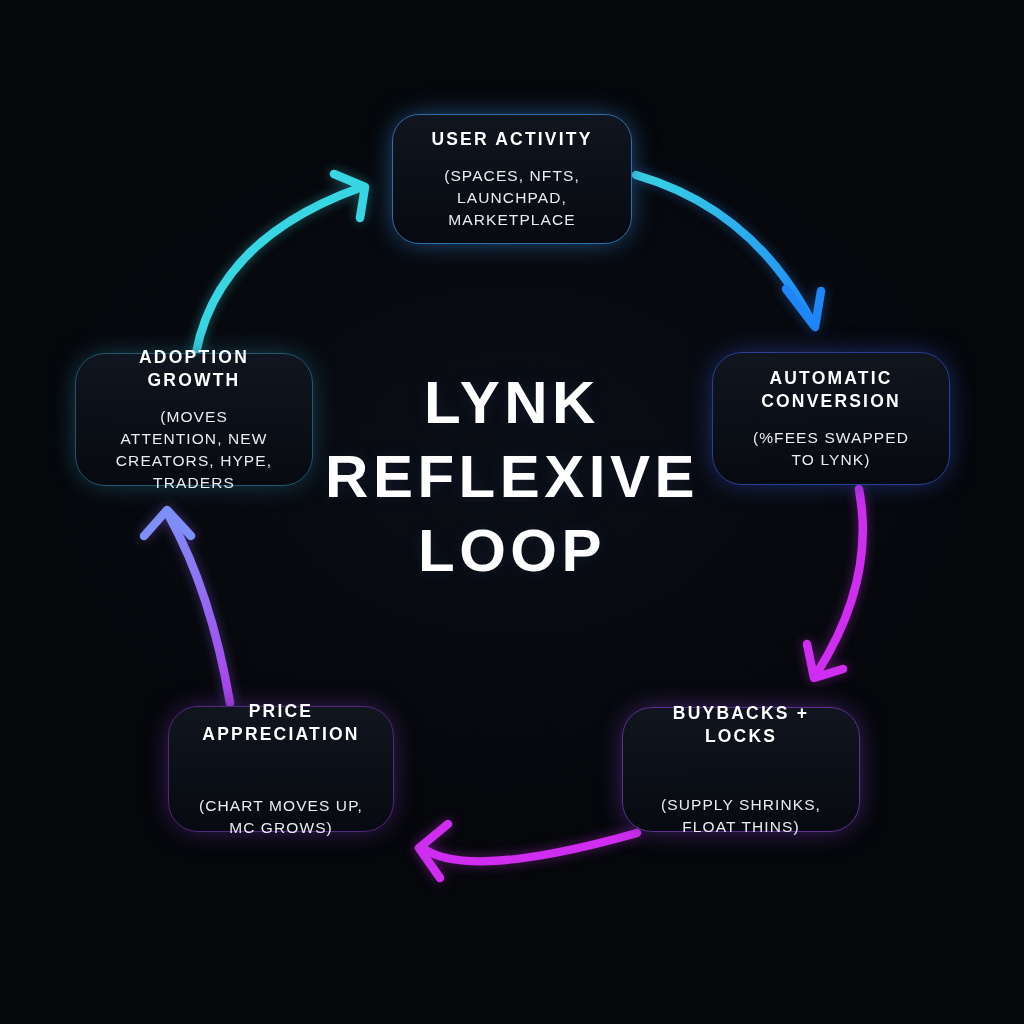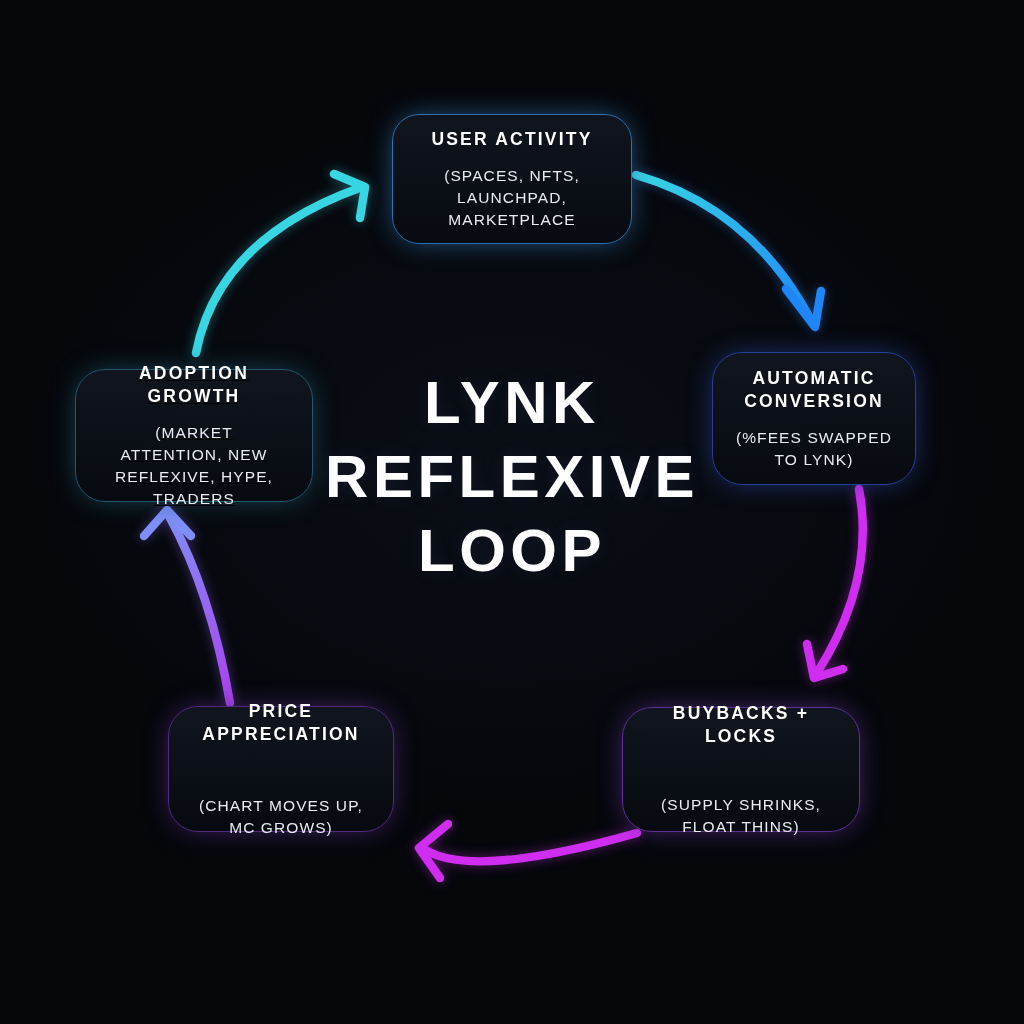--- a/index.html
+++ b/index.html
@@ -68,24 +68,24 @@
     color: #ffffff;
     font-weight: bold;
     font-size: 60px;
     letter-spacing: 4.5px;
     line-height: 74px;
     text-shadow: 0 0 18px rgba(120,150,255,0.10);
   }
 
   
   #node-user-activity        { left: 392px; top: 114px; width: 240px; height: 130px; border-radius: 27px; }
-  #node-automatic-conversion { left: 712px; top: 352px; width: 204px; height: 133px; }
+  #node-automatic-conversion { left: 712px; top: 352px; width: 238px; height: 133px; }
   #node-buybacks-locks       { left: 622px; top: 707px; width: 238px; height: 125px; gap: 32px; }
   #node-price-appreciation   { left: 168px; top: 706px; width: 226px; height: 126px; gap: 35px; }
-  #node-adoption-growth      { left: 75px;  top: 369px; width: 238px; height: 133px; text-decoration: underline; }
+  #node-adoption-growth      { left: 75px;  top: 353px; width: 238px; height: 133px; }
 </style>
 </head>
 <body>
 
 <div class="canvas">
 
   <svg class="arrow-layer" viewBox="0 0 1024 1024">
     <defs>
       <linearGradient id="grad-user-to-automatic" gradientUnits="userSpaceOnUse" x1="636" y1="175" x2="815" y2="328">
         <stop offset="0" stop-color="#38d5e3"></stop>
@@ -144,16 +144,16 @@
     <div class="node-subtitle">(SUPPLY SHRINKS, FLOAT THINS)</div>
   </div>
 
   <div class="node" id="node-price-appreciation" style="--accent: #53297f;">
     <div class="node-title">PRICE APPRECIATION</div>
     <div class="node-subtitle">(CHART MOVES UP, MC GROWS)</div>
   </div>
 
   <div class="node" id="node-adoption-growth" style="--accent: #21586f;">
     <div class="node-title">ADOPTION GROWTH</div>
-    <div class="node-subtitle">(MARKET ATTENTION, NEW REFLEXIVE, HYPE, TRADERS</div>
+    <div class="node-subtitle">(MOVES ATTENTION, NEW CREATORS, HYPE, TRADERS</div>
   </div>
 
 </div>
 
 </body></html>

